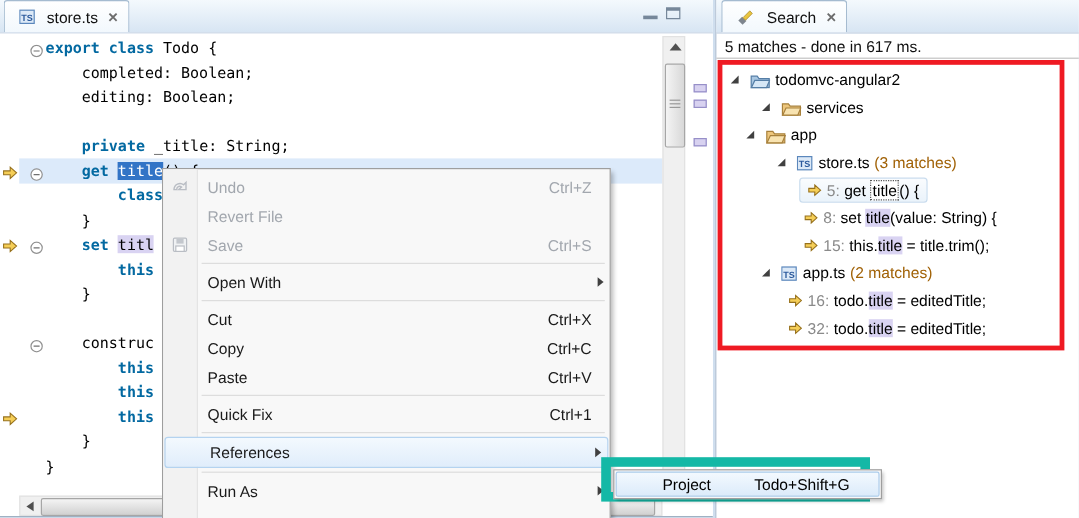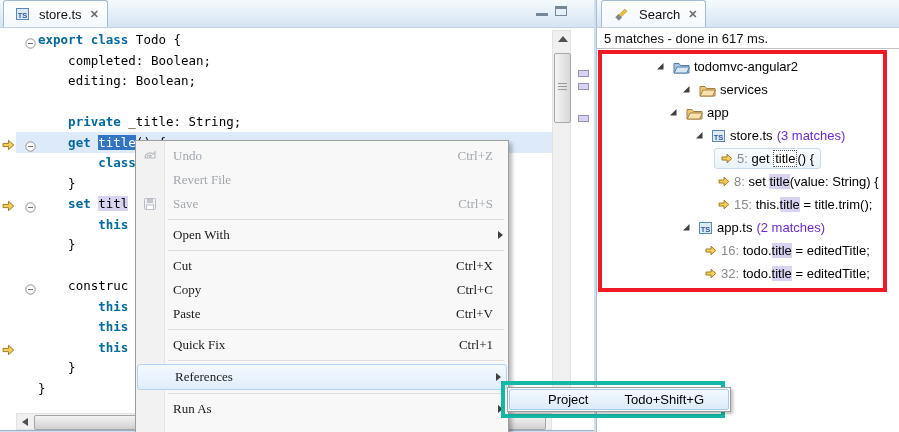--- a/index.html
+++ b/index.html
@@ -47,49 +47,49 @@
   
   .ov-mark{position:absolute;left:578px;width:11px;height:7px;background:#d8d2f0;border:1px solid #978fc8;box-sizing:border-box;}
   
   #h-scroll{position:absolute;left:16px;top:385px;width:536px;height:17px;background:#f0f0f0;border:1px solid #e2e2e2;box-sizing:border-box;}
   #h-left{position:absolute;top:4px;left:5px;width:0;height:0;border-top:4px solid transparent;border-bottom:4px solid transparent;border-right:6px solid #505050;}
   #h-thumb{position:absolute;top:1px;left:17px;width:510px;height:13px;background:linear-gradient(#f4f4f4,#d0d0d0);border:1px solid #a6a6a6;border-radius:2px;}
   
   #search-status{position:absolute;left:7px;top:31px;font-size:13px;color:#111;}
   #status-rule{position:absolute;left:0;top:48px;right:0;height:1px;background:#c2c2c2;}
   #results-box{position:absolute;left:1px;top:50px;width:281px;height:234px;border:4px solid #ef1a23;background:#fff;z-index:6;}
-  .tree-row{height:23px;display:flex;align-items:center;font-size:13px;color:#000;white-space:pre;padding-left:48px;}
+  .tree-row{height:23px;display:flex;align-items:center;font-size:13px;color:#000;white-space:pre;}
   .indent{display:inline-block;height:1px;}
-  .tree-count{color:#6d28d9;margin-left:4px;}
+  .tree-count{color:#a16207;margin-left:4px;}
   .match-num{color:#8a8a8a;}
   .match-hl{background:#d9d3f2;}
   .match-hl.focused{background:#fff;border:1px dotted #555;padding:0 1px;}
   .sel-row-box{display:flex;align-items:center;background:linear-gradient(#fafcfe,#eaf3fb);border:1px solid #c9dcee;border-radius:3px;padding:1px 6px 1px 2px;}
   .row-icon{margin:0 4px 0 4px;display:flex;align-items:center;}
   
   #context-menu{
     position:absolute;left:135px;top:140px;width:374px;height:300px;
     background:#f8f8f8;border:1px solid #9e9e9e;box-sizing:border-box;
     box-shadow:3px 3px 4px rgba(0,0,0,.28);z-index:10;padding-top:3px;
   }
   #context-menu:before{content:"";position:absolute;left:0;top:0;bottom:0;width:28px;background:#f2f2f2;border-right:1px solid #e4e4e4;}
-  .menu-item{position:relative;height:24px;display:flex;align-items:center;font-size:13px;color:#1a1a1a;font-family:Liberation Serif, serif;}
+  .menu-item{position:relative;height:24px;display:flex;align-items:center;font-size:13px;color:#1a1a1a;}
   .menu-item .mi-icon{position:absolute;left:6px;top:4px;width:16px;height:16px;}
   .menu-item .mi-label{margin-left:37px;}
   .menu-item .mi-accel{position:absolute;right:15px;}
   .menu-item .mi-arrow{position:absolute;right:5px;width:0;height:0;border-top:4px solid transparent;border-bottom:4px solid transparent;border-left:5px solid #404040;}
   .menu-item.disabled{color:#a2a7ae;}
   .menu-item.highlighted{
     height:26px;margin:0 1px;border:1px solid #b4d3f0;border-radius:3px;box-sizing:border-box;
     background:linear-gradient(#f3f9fe,#e0edfb);
   }
   .menu-sep{height:7px;position:relative;}
   .menu-sep:after{content:"";position:absolute;left:32px;right:4px;top:3px;height:1px;background:#dddddd;}
   
-  #submenu-red-box{position:absolute;left:501px;top:381px;width:224px;height:37px;border:4px solid #14b8a6;box-sizing:border-box;z-index:12;}
+  #submenu-red-box{position:absolute;left:501px;top:381px;width:224px;height:37px;border:8px solid #14b8a6;box-sizing:border-box;z-index:12;}
   #references-submenu{
     position:absolute;left:2px;top:2px;width:224px;height:25px;background:#f8f8f8;
     border:1px solid #9e9e9e;box-sizing:border-box;box-shadow:2px 2px 3px rgba(0,0,0,.25);
   }
   #submenu-item{
     position:absolute;left:1px;right:1px;top:1px;bottom:1px;display:flex;align-items:center;
     background:linear-gradient(#f3f9fe,#dcebfa);border:1px solid #a9cbec;border-radius:2px;font-size:13px;
   }
   #submenu-item .mi-label{margin-left:38px;}
   #submenu-item .mi-accel{position:absolute;right:24px;}

